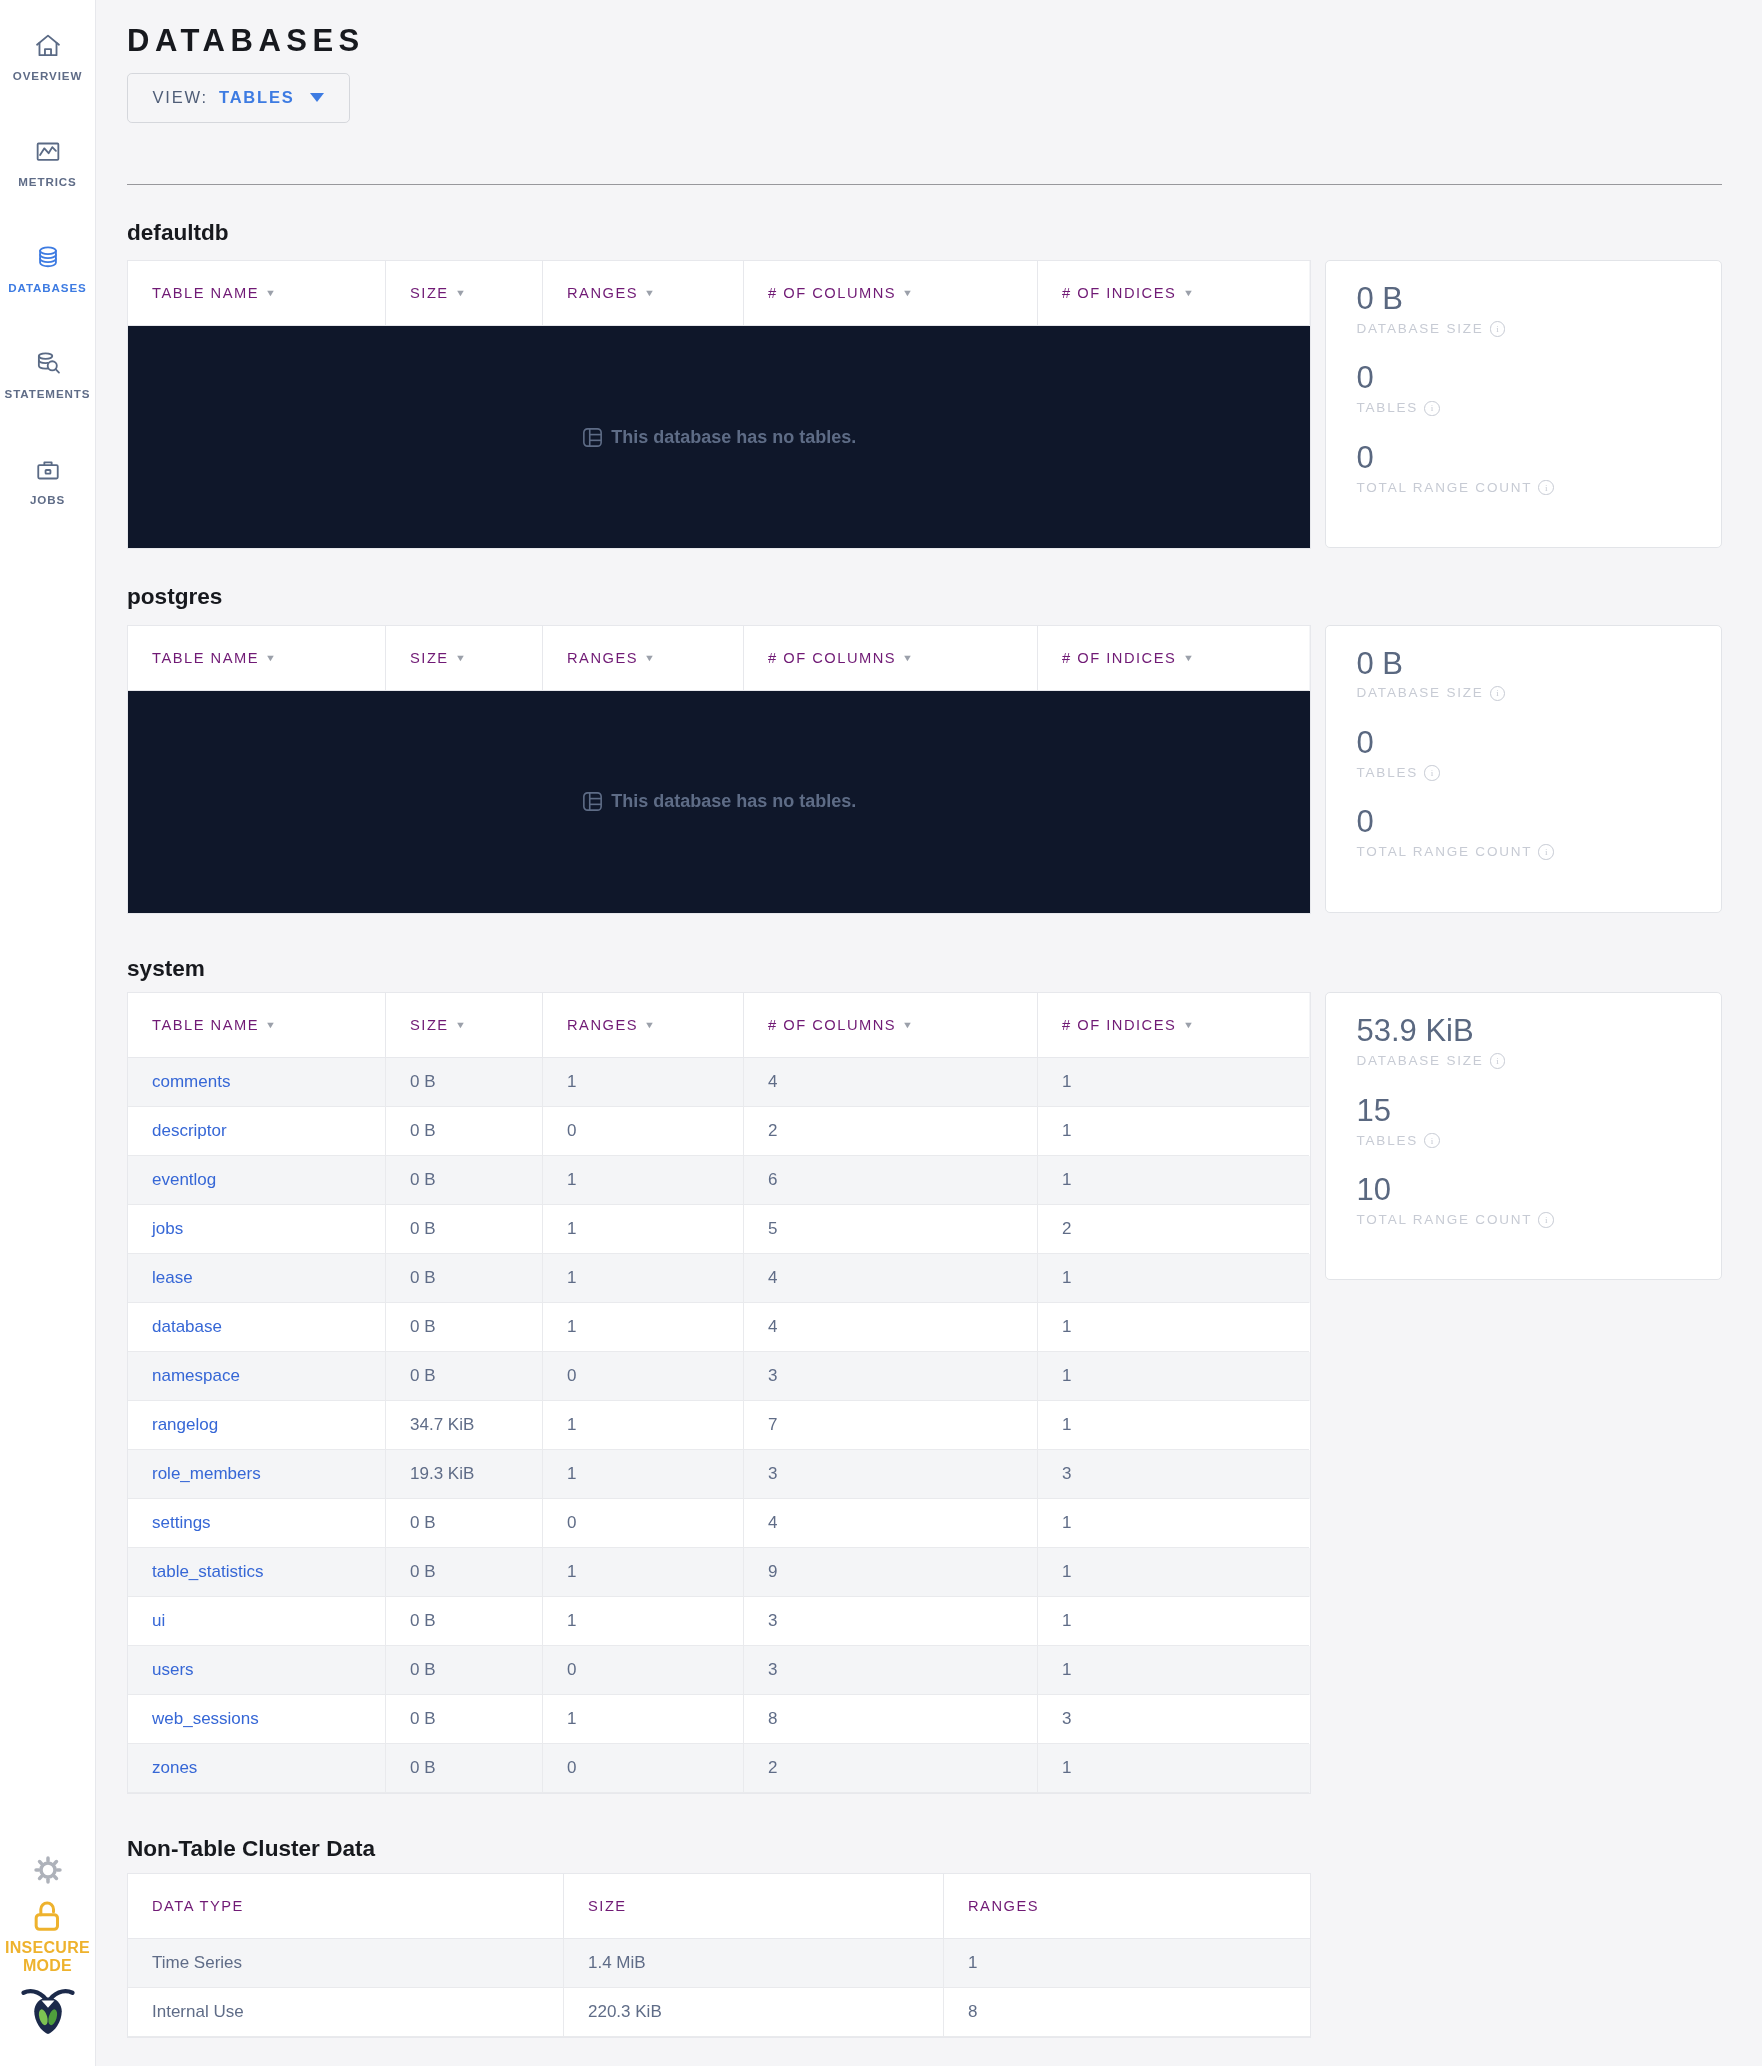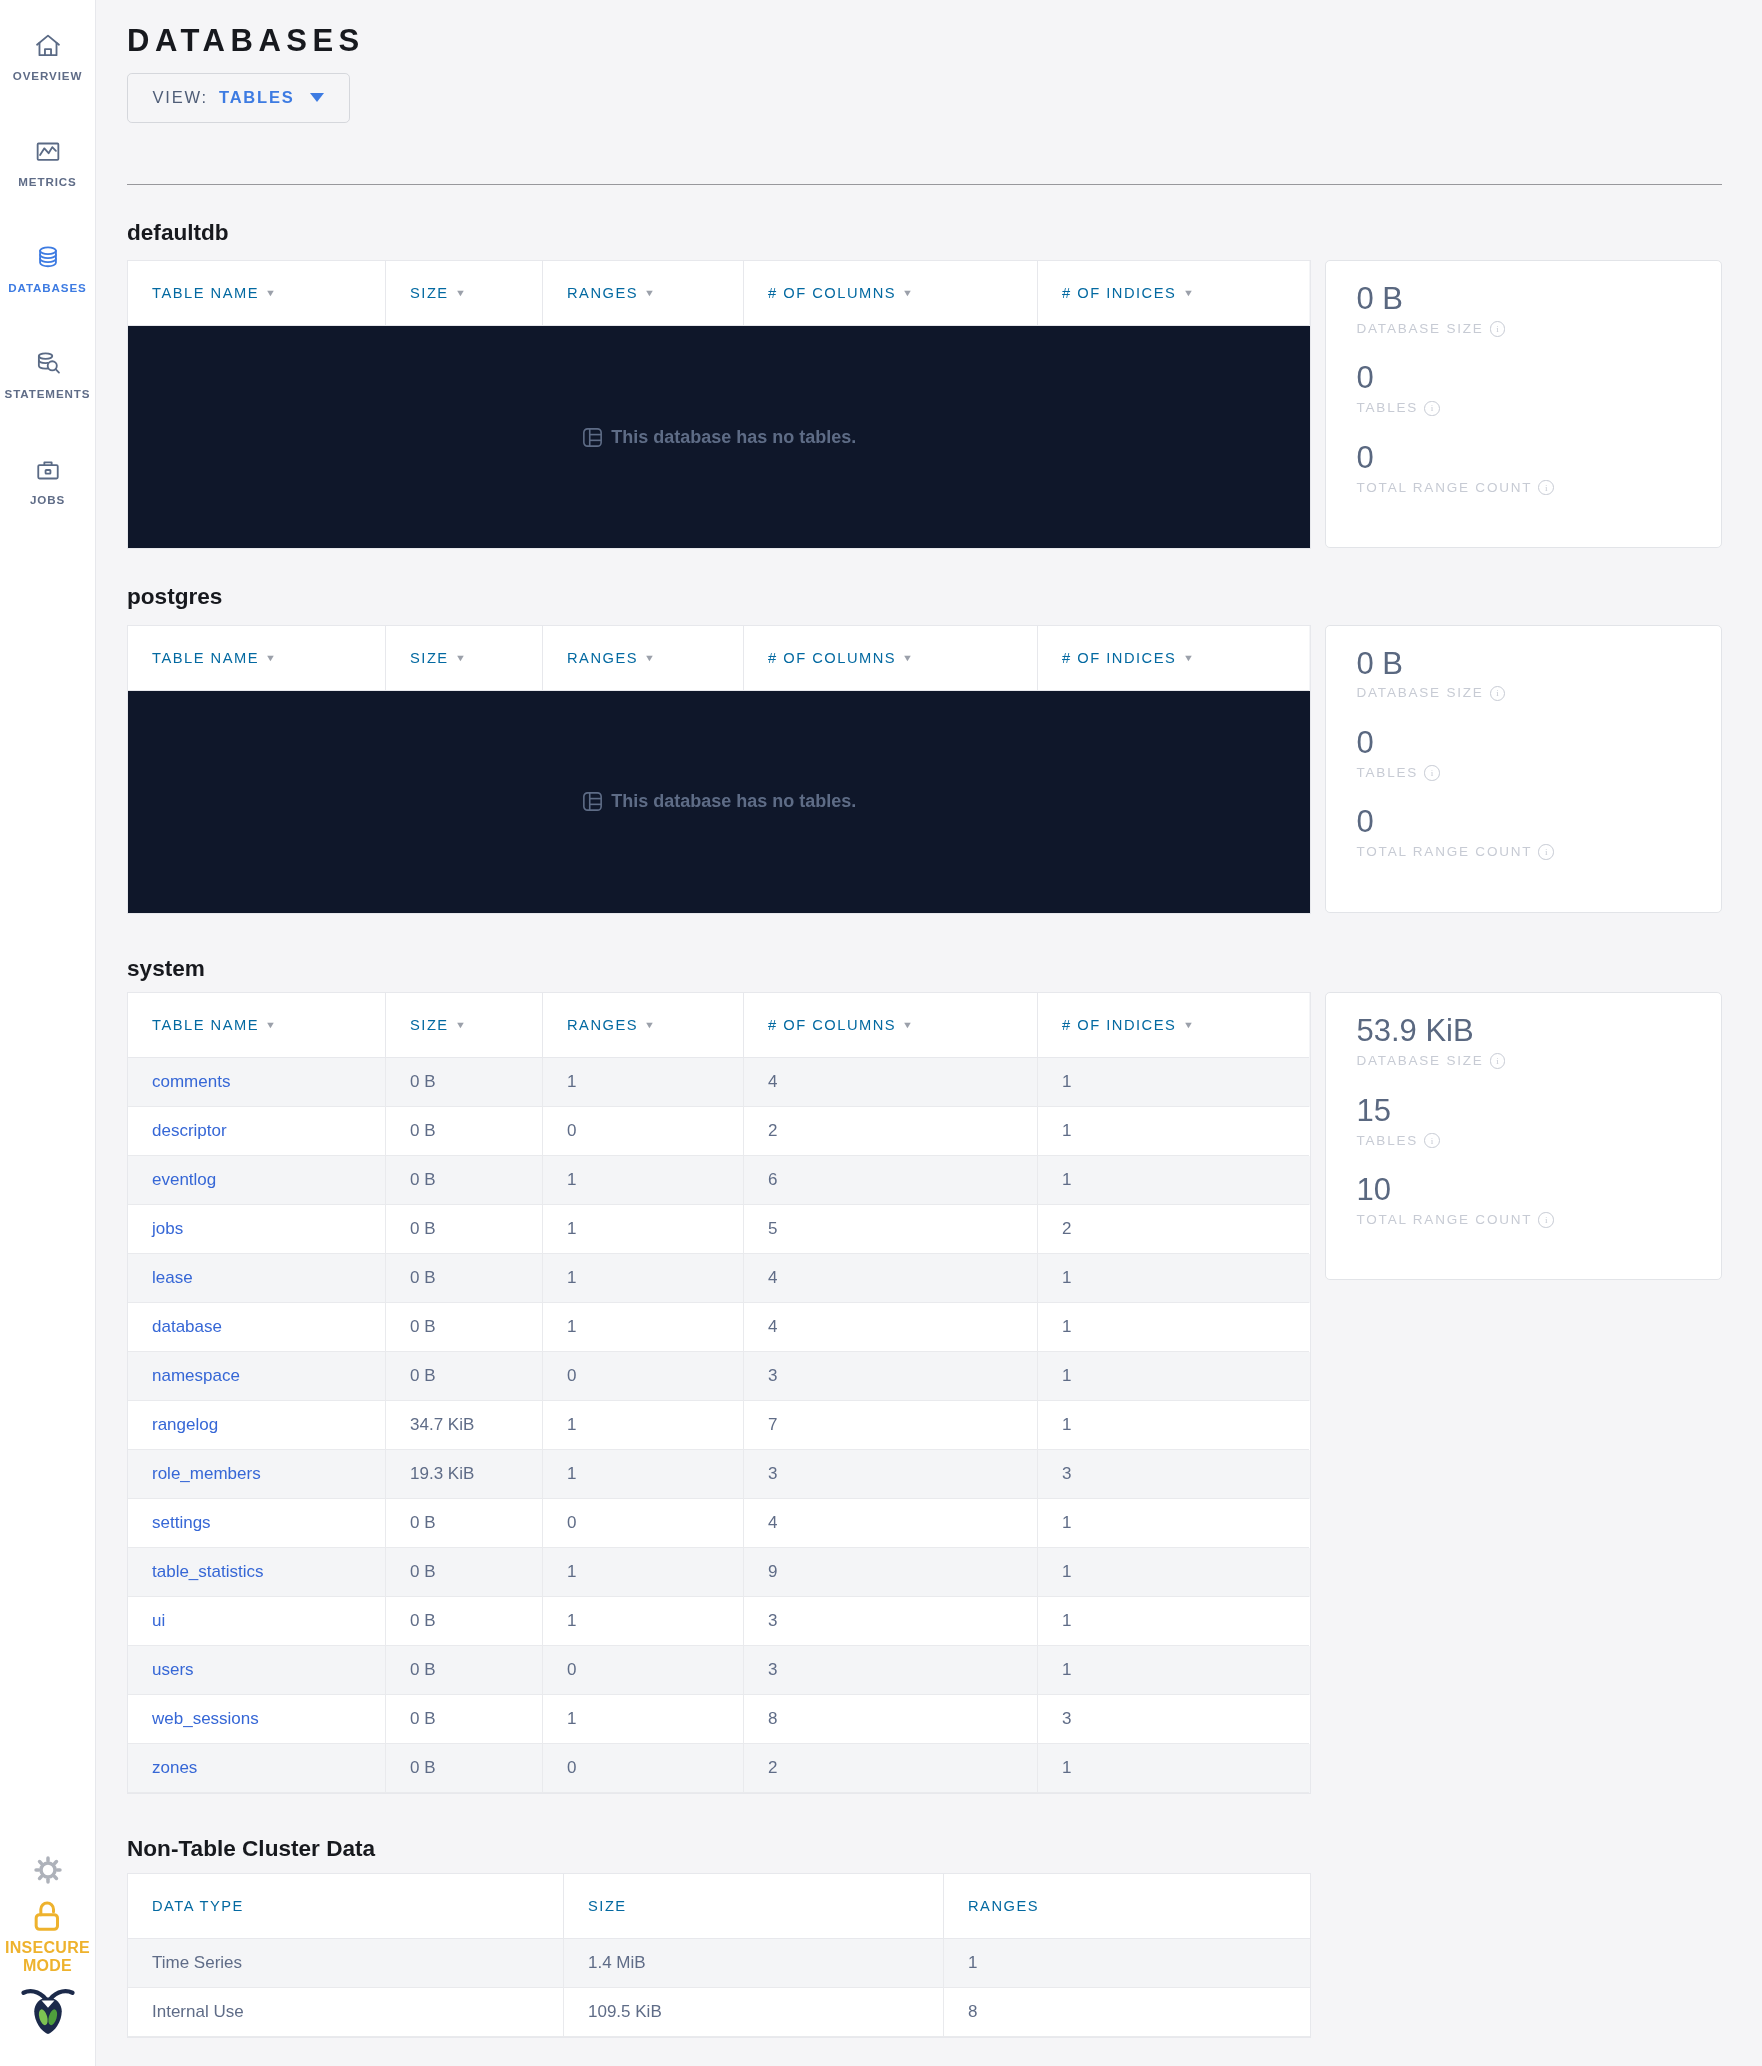--- a/index.html
+++ b/index.html
@@ -69,21 +69,21 @@
   .table-main .thead,.table-main .tr{grid-template-columns:258px 157px 201px 294px 271px;}
   .table-nt .thead,.table-nt .tr{grid-template-columns:436px 380px 366px;}
   .th{
     background:#FFFFFF;height:65px;box-sizing:border-box;
     display:flex;align-items:center;padding-left:24px;
     border-right:0.6px solid #E7E8EC;border-bottom:0.6px solid #E7E8EC;
     cursor:pointer;
   }
   .th:last-child{border-right:none;}
   .th-label{
-    font-size:14.7px;letter-spacing:1.5px;color:#0369a1;font-weight:500;white-space:nowrap;
+    font-size:14.7px;letter-spacing:1.5px;color:#701a75;font-weight:500;white-space:nowrap;
   }
   .sort-arrow{font-size:9.2px;color:#9BA0AA;margin-left:7.3px;transform:scaleX(1.2);}
   .tbody{display:block;}
   .tr{display:grid;height:49px;background:#FFFFFF;}
   .tbody .tr:nth-child(odd){background:#F4F5F7;}
   .td{
     display:flex;align-items:center;padding-left:24px;box-sizing:border-box;
     font-size:17px;color:#5F6C87;
     border-right:0.6px solid #E9EAED;border-bottom:0.6px solid #E9EAED;
     overflow:hidden;white-space:nowrap;
@@ -563,21 +563,21 @@
           </div>
         </div>
       <div class="tbody">
           <div class="tr">
             <div class="td">Time Series</div>
             <div class="td">1.4 MiB</div>
             <div class="td">1</div>
           </div>
           <div class="tr">
             <div class="td">Internal Use</div>
-            <div class="td">109.5 KiB</div>
+            <div class="td">220.3 KiB</div>
             <div class="td">8</div>
           </div>
         </div>
     </div>
   </div>
 
   <div class="bottom-spacer"></div>
 </main>
 
 

